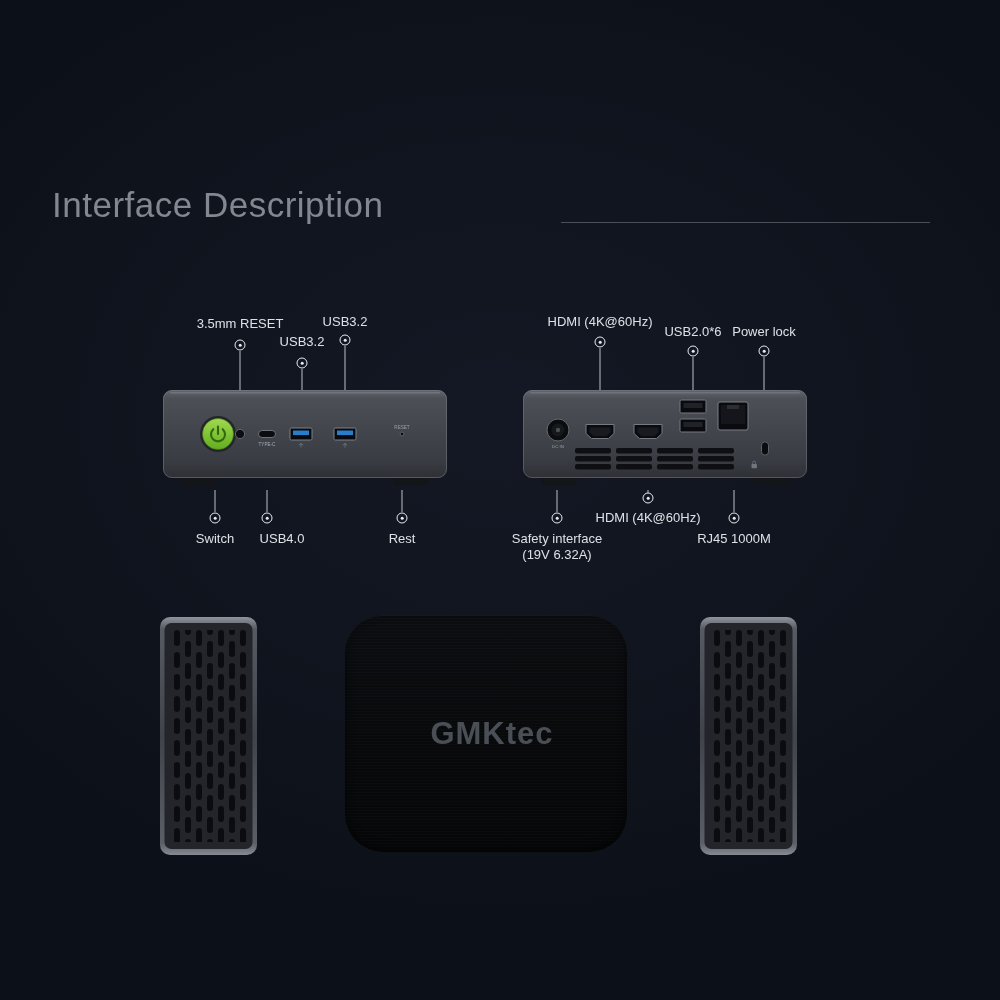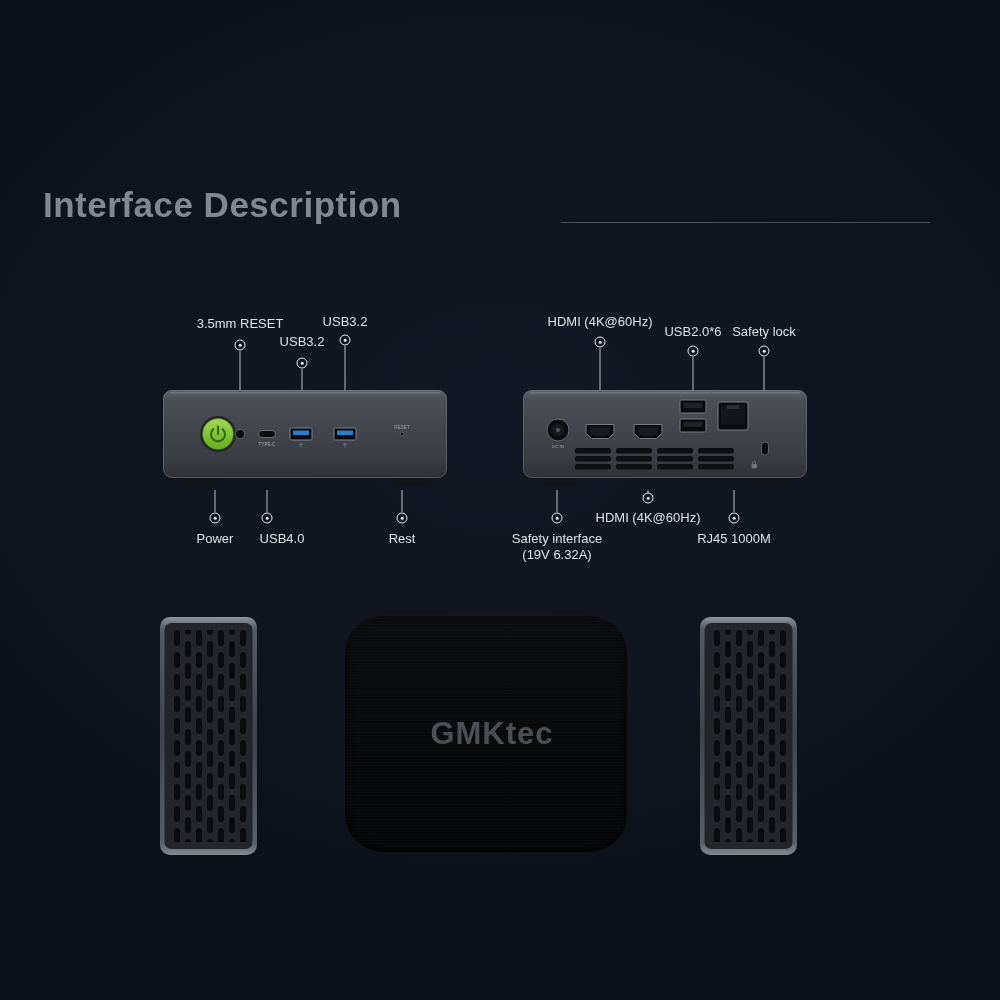--- a/index.html
+++ b/index.html
@@ -4,22 +4,22 @@
 <style>
   * { margin:0; padding:0; box-sizing:border-box; }
   html,body { background:#000; }
   .canvas {
     position:relative; width:1000px; height:1000px; overflow:hidden;
     background-color: var(--background,#0c1119);
     background-image: radial-gradient(90% 70% at 50% 42%, rgba(28,33,50,0.45), rgba(0,0,0,0) 72%);
     font-family:"Liberation Sans", sans-serif;
   }
   .page-title {
-    position:absolute; left:43px; top:185px;
-    font-size:35px; font-weight:700; letter-spacing:0.5px;
+    position:absolute; left:52px; top:185px;
+    font-size:35px; font-weight:400; letter-spacing:0.5px;
     color: var(--title-text,#828790);
   }
   .title-rule { position:absolute; left:561px; top:222px; width:369px; height:1px; background:#4a4f58; }
   .co-label {
     position:absolute; transform:translateX(-50%);
     font-size:13px; color:var(--label-text,#dde1e6); white-space:nowrap;
   }
   .co-marker {
     position:absolute; width:11px; height:11px; border:1.2px solid #e8ebef;
     border-radius:50%; transform:translate(-50%,-50%);
@@ -151,39 +151,39 @@
   <div class="co-label" style="left:302px; top:334px">USB3.2</div>
   <div class="co-marker" style="left:302px; top:363px"></div>
   <div class="co-line" style="left:302px; top:369px; height:21px"></div>
 
   <div class="co-label" style="left:345px; top:314px">USB3.2</div>
   <div class="co-marker" style="left:345px; top:340px"></div>
   <div class="co-line" style="left:345px; top:346px; height:44px"></div>
 
   <div class="co-line" style="left:215px; top:490px; height:22px"></div>
   <div class="co-marker" style="left:215px; top:518px"></div>
-  <div class="co-label" style="left:215px; top:531px">Power</div>
+  <div class="co-label" style="left:215px; top:531px">Switch</div>
 
   <div class="co-line" style="left:267px; top:490px; height:22px"></div>
   <div class="co-marker" style="left:267px; top:518px"></div>
   <div class="co-label" style="left:282px; top:531px">USB4.0</div>
 
   <div class="co-line" style="left:402px; top:490px; height:22px"></div>
   <div class="co-marker" style="left:402px; top:518px"></div>
   <div class="co-label" style="left:402px; top:531px">Rest</div>
 
   <div class="co-label" style="left:600px; top:314px">HDMI (4K@60Hz)</div>
   <div class="co-marker" style="left:600px; top:342px"></div>
   <div class="co-line" style="left:600px; top:348px; height:42px"></div>
 
   <div class="co-label" style="left:693px; top:324px">USB2.0*6</div>
   <div class="co-marker" style="left:693px; top:351px"></div>
   <div class="co-line" style="left:693px; top:357px; height:33px"></div>
 
-  <div class="co-label" style="left:764px; top:324px">Safety lock</div>
+  <div class="co-label" style="left:764px; top:324px">Power lock</div>
   <div class="co-marker" style="left:764px; top:351px"></div>
   <div class="co-line" style="left:764px; top:357px; height:33px"></div>
 
   <div class="co-line" style="left:557px; top:490px; height:22px"></div>
   <div class="co-marker" style="left:557px; top:518px"></div>
   <div class="co-label" style="left:557px; top:531px">Safety interface</div>
   <div class="co-label" style="left:557px; top:547px">(19V 6.32A)</div>
 
   <div class="co-line" style="left:648px; top:490px; height:3px"></div>
   <div class="co-marker" style="left:648px; top:498px"></div>

